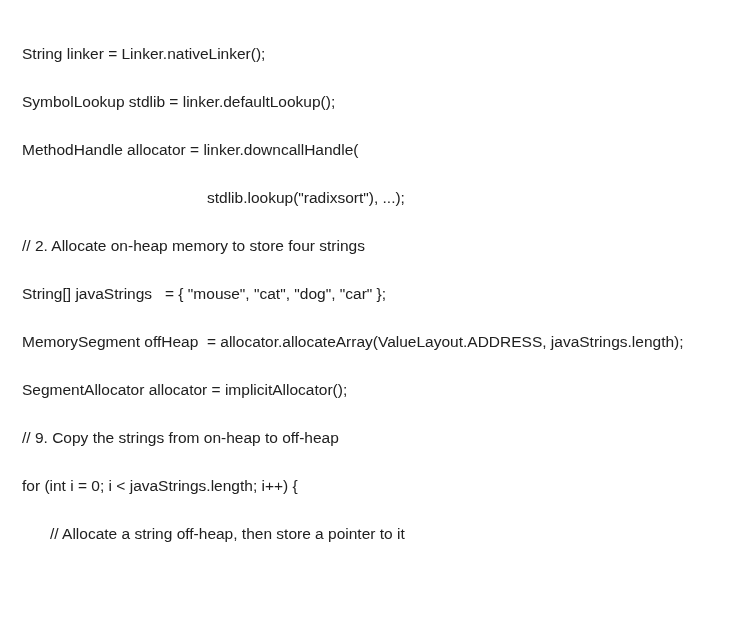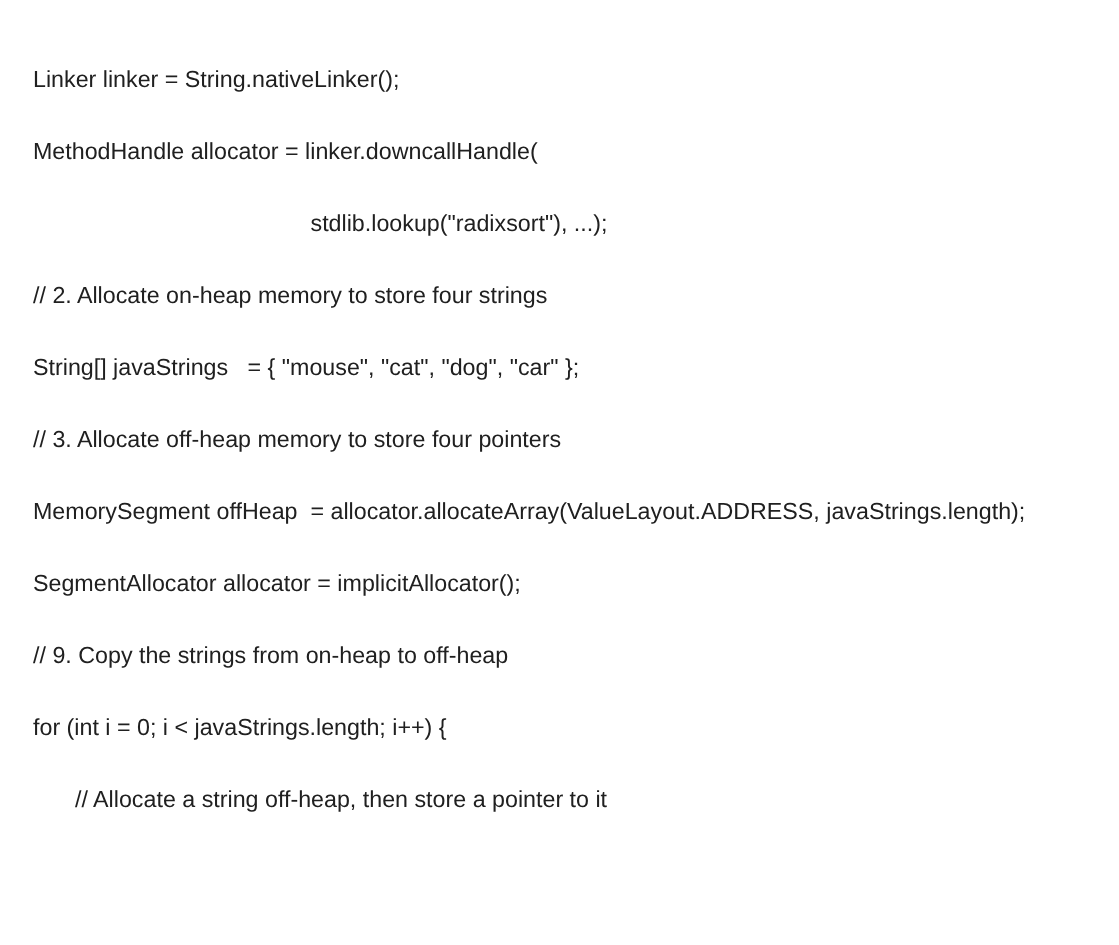--- a/index.html
+++ b/index.html
@@ -26,26 +26,26 @@
       padding-left: 28px;
     }
     .indent-deep {
       padding-left: 185px;
     }
   </style>
 </head>
 <body>
 
 <div class="code-block">
-<span class="line">Linker linker = String.nativeLinker();</span>
+<span class="line">String linker = Linker.nativeLinker();</span>
+<span class="line">SymbolLookup stdlib = linker.defaultLookup();</span>
 <span class="line">MethodHandle allocator = linker.downcallHandle(</span>
 <span class="line indent-deep">stdlib.lookup("radixsort"), ...);</span>
 <span class="line">// 2. Allocate on-heap memory to store four strings</span>
 <span class="line">String[] javaStrings   = { "mouse", "cat", "dog", "car" };</span>
-<span class="line">// 3. Allocate off-heap memory to store four pointers</span>
 <span class="line">MemorySegment offHeap  = allocator.allocateArray(ValueLayout.ADDRESS, javaStrings.length);</span>
 <span class="line">SegmentAllocator allocator = implicitAllocator();</span>
 <span class="line">// 9. Copy the strings from on-heap to off-heap</span>
 <span class="line">for (int i = 0; i &lt; javaStrings.length; i++) {</span>
 <span class="line indent1">// Allocate a string off-heap, then store a pointer to it</span>
 
 
 
 
 

